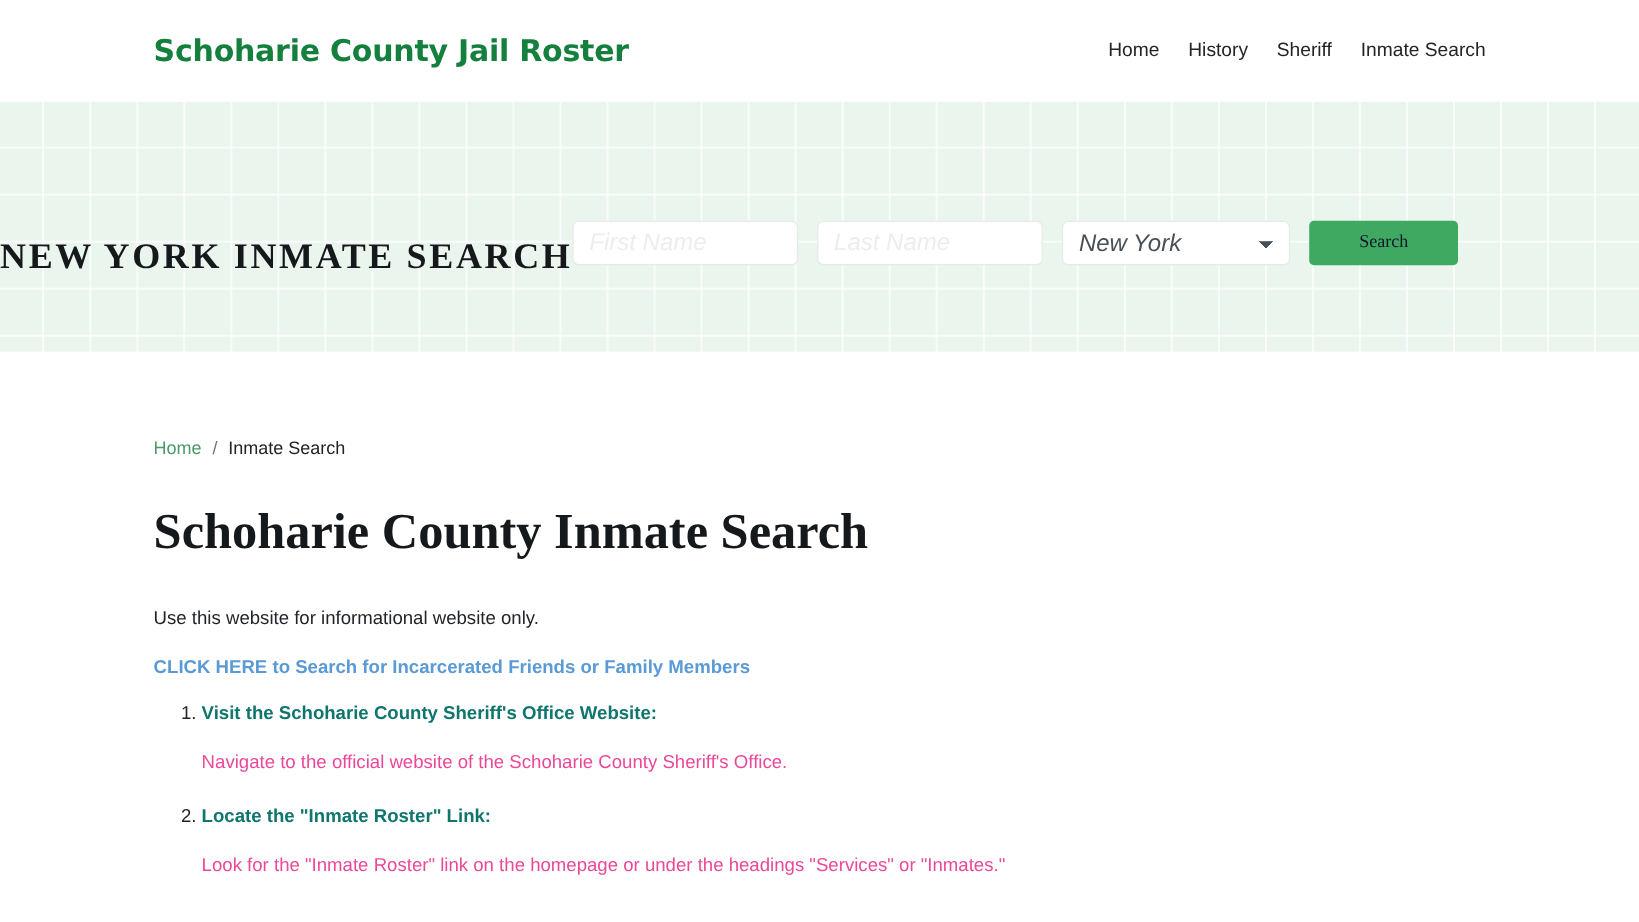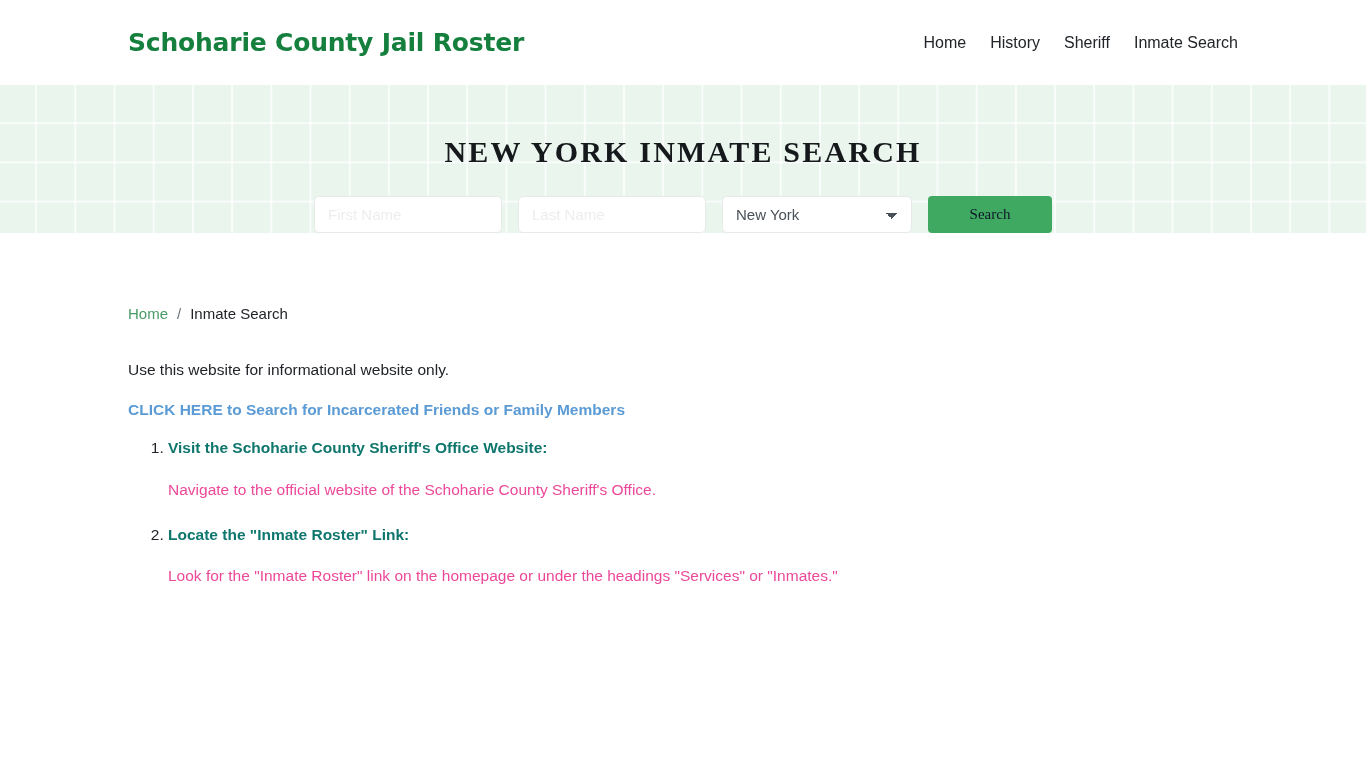--- a/index.html
+++ b/index.html
@@ -43,29 +43,29 @@
     color: #212529;
     text-decoration: none;
     padding: 0 12px;
     white-space: nowrap;
   }
   .nav-link:last-child { padding-right: 0; }
 
   
   .hero {
     position: relative;
-    height: 148px;
+    height: 208px;
     background-color: #eaf5ee;
     background-image:
       linear-gradient(to right, rgba(255,255,255,0.75) 2px, transparent 2px),
       linear-gradient(to bottom, rgba(255,255,255,0.75) 2px, transparent 2px);
     background-size: 39.2px 39.2px;
     background-position: -4px -2px;
     display: flex;
-    flex-direction: column;
+    flex-direction: row;
     align-items: center;
   }
   .hero-title {
     font-family: "Liberation Serif", serif;
     font-weight: 700;
     font-size: 30px;
     letter-spacing: 2.2px;
     color: #16191c;
     margin: 50px 0 0 0;
     text-align: center;
@@ -75,24 +75,25 @@
     display: flex;
     align-items: center;
     gap: 16px;
   }
   .field {
     height: 37px;
     border: 1px solid #e6eae8;
     border-radius: 5px;
     background: #ffffff;
     font-family: "Liberation Sans", sans-serif;
-    font-size: 15px;
+    font-size: 20px;
     color: #495057;
     padding: 0 13px;
     outline: none;
+    font-style: italic;
   }
   .field::placeholder { color: #eceeed; }
   .field-first { width: 188px; }
   .field-last  { width: 188px; }
   .field-state {
     width: 190px;
     -webkit-appearance: none;
     appearance: none;
     padding-right: 30px;
     background-image:
@@ -211,20 +212,21 @@
 </section>
 
 <main class="content">
 
   <div class="breadcrumb">
     <a href="#">Home</a>
     <span class="sep">/</span>
     <span>Inmate Search</span>
   </div>
 
+  <h2 class="page-title">Schoharie County Inmate Search</h2>
 
   <p class="para">Use this website for informational website only.</p>
 
   <a class="cta-link" href="#">CLICK HERE to Search for Incarcerated Friends or Family Members</a>
 
   <ol class="steps">
     <li>
       <span class="step-heading">Visit the Schoharie County Sheriff's Office Website:</span>
       <p class="step-body">Navigate to the official website of the Schoharie County Sheriff's Office.</p>
     </li>

